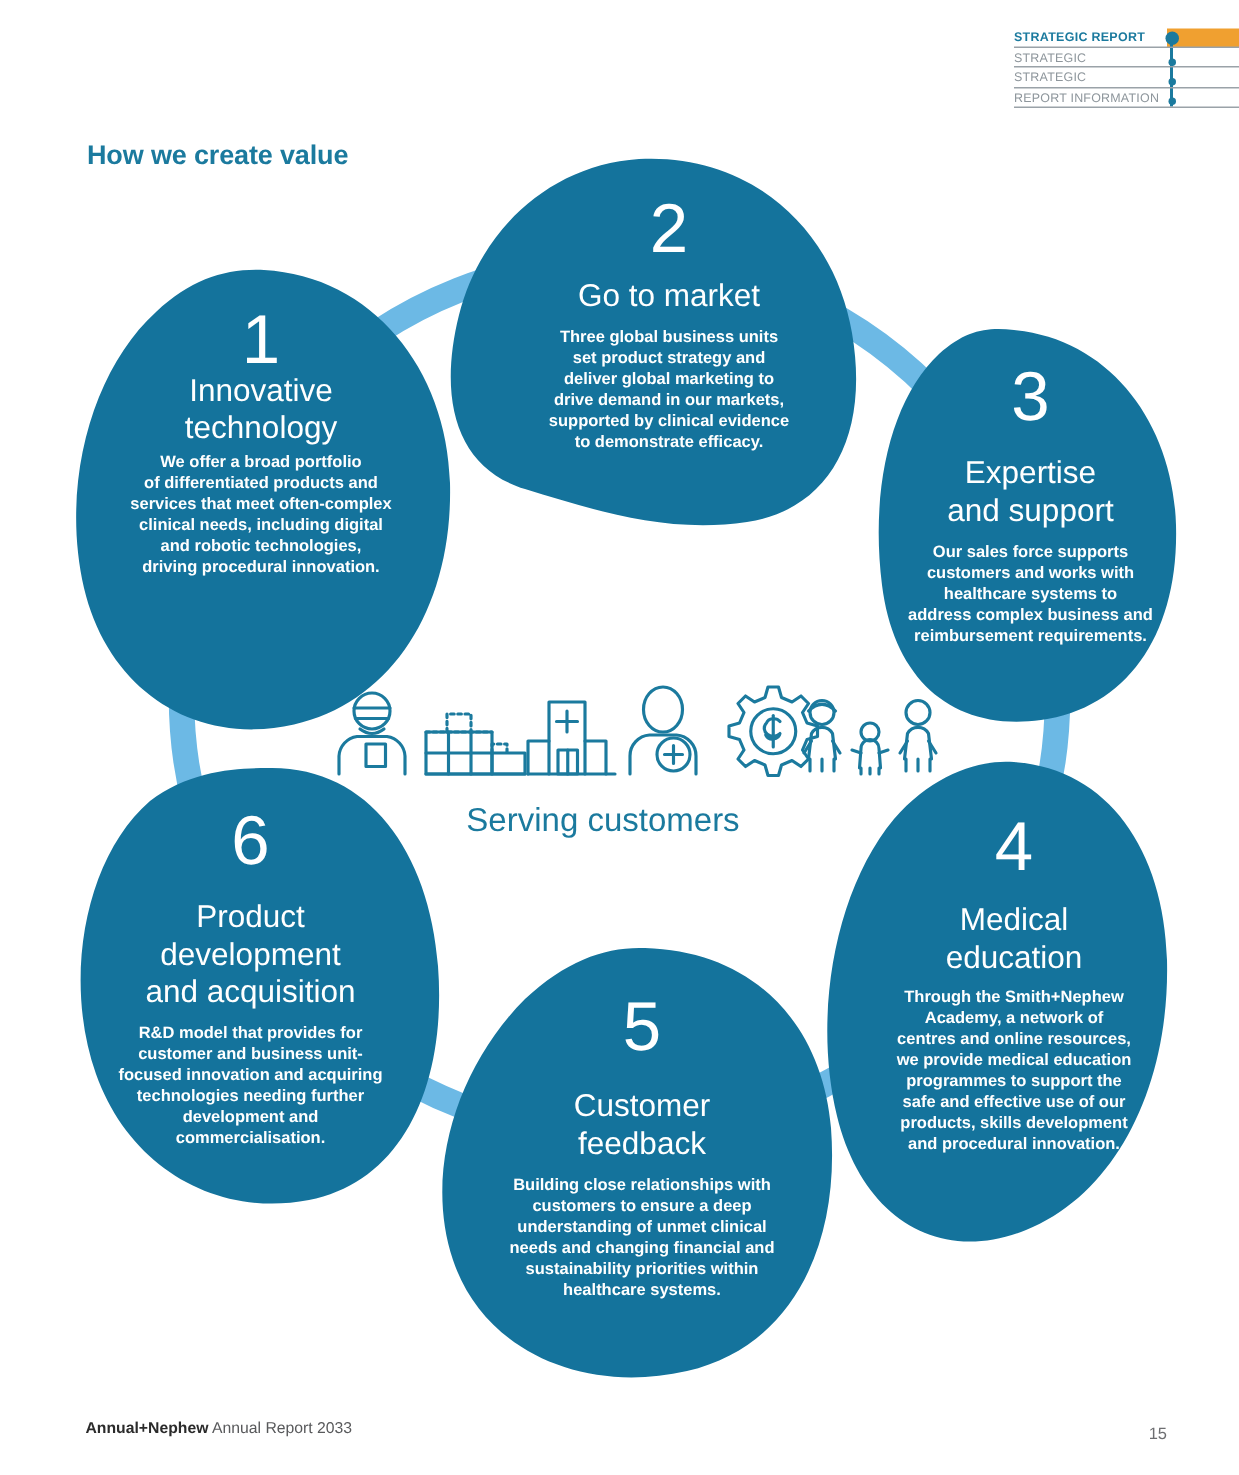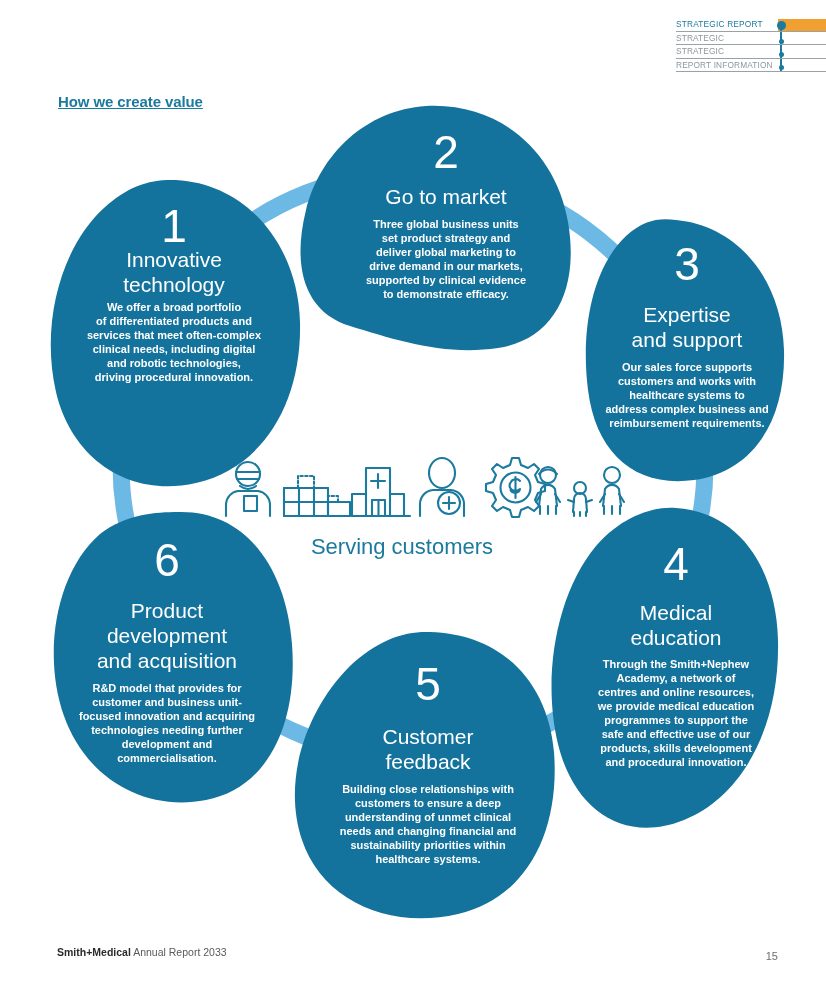--- a/index.html
+++ b/index.html
@@ -21,21 +21,21 @@
     border-bottom: 1px solid #9aa2a8;
     height: 13.5px;
     display: flex; align-items: center;
   }
   .nav-label {
     font-size: 8.3px; letter-spacing: 0.15px;
     color: #8e969c; white-space: nowrap;
     line-height: 1;
   }
   .nav-row.active .nav-label {
-    color: #1B7A9E; font-weight: normal; letter-spacing: 0.2px;
+    color: #1B7A9E; font-weight: bold; letter-spacing: 0.2px;
   }
   .orange-bar {
     position: absolute; top: 19px; right: 0; width: 48px; height: 13px;
     background: #F0A030;
   }
   .nav-rail {
     position: absolute; top: 25px; right: 44px;
     width: 2px; height: 46px; background: #1B7A9E;
   }
   .nav-dot {
@@ -44,23 +44,22 @@
     background: #1B7A9E;
   }
   .nav-tick {
     position: absolute; right: 42px; width: 5px; height: 5px;
     border-radius: 50%; background: #1B7A9E;
   }
 
   
   .page-title {
     position: absolute; left: 58px; top: 93px;
-    font-size: 15px; font-weight: bold; color: #1B7A9E;
+    font-size: 18px; font-weight: bold; color: #1B7A9E;
     letter-spacing: -0.1px;
-    text-decoration: underline;
   }
 
   
   .diagram { position: absolute; left: 0; top: 60px; width: 826px; height: 870px; }
   .diagram svg { display:block; }
 
   .blob-num {
     font-size: 46px; font-weight: 400; fill: #ffffff;
     font-family: "Liberation Sans", sans-serif;
   }
@@ -273,17 +272,17 @@
         <path d="M69,30 l-5,8 M83,30 l5,8"></path>
       </g>
     </g>
 
     <text class="center-label" text-anchor="middle" x="402" y="494">Serving customers</text>
 
   </svg>
   </div>
 
   <div class="footer-left">
-    <b>Smith+Medical</b><span> Annual Report 2033</span>
+    <b>Annual+Nephew</b><span> Annual Report 2033</span>
   </div>
   <div class="footer-page">15</div>
 
 </div>
 
 </body></html>

